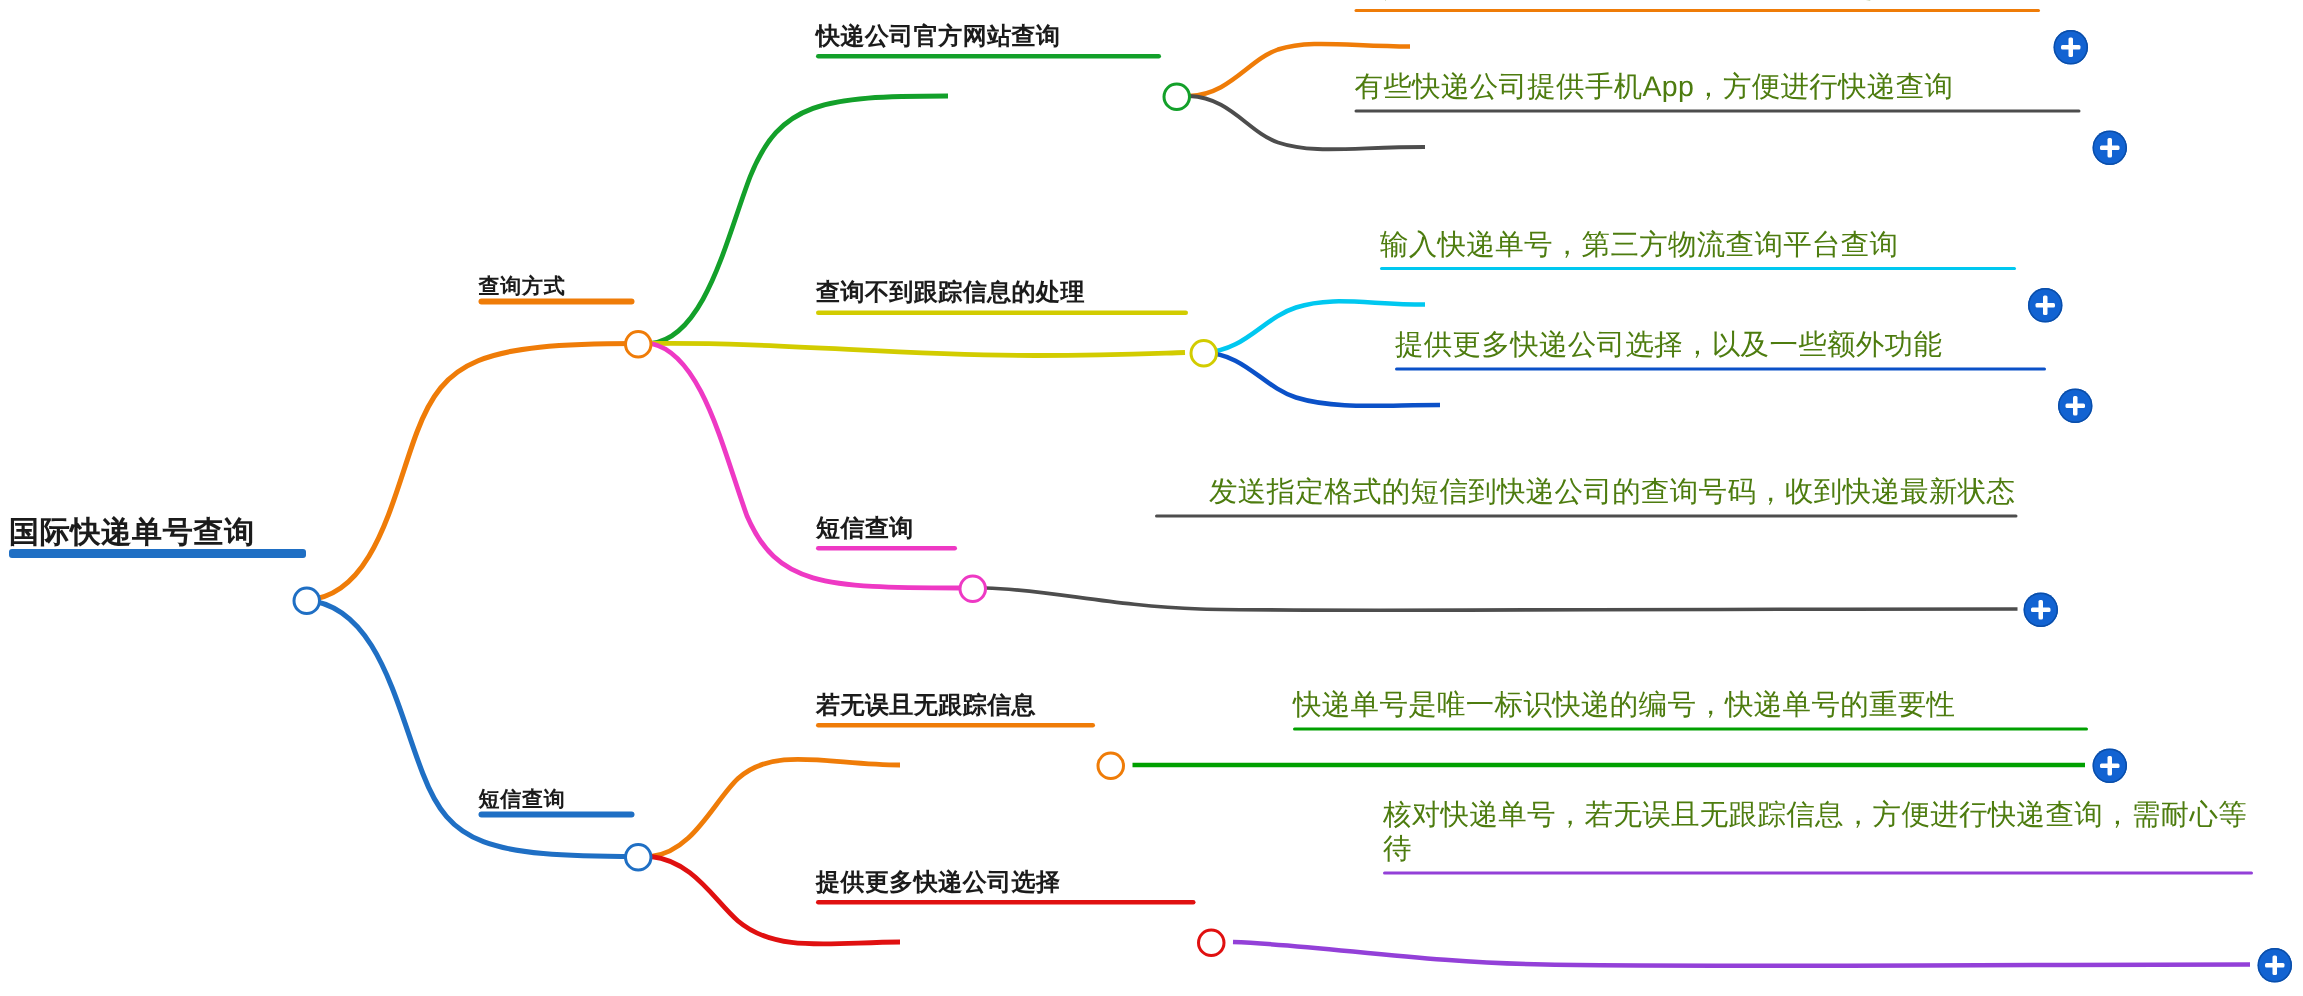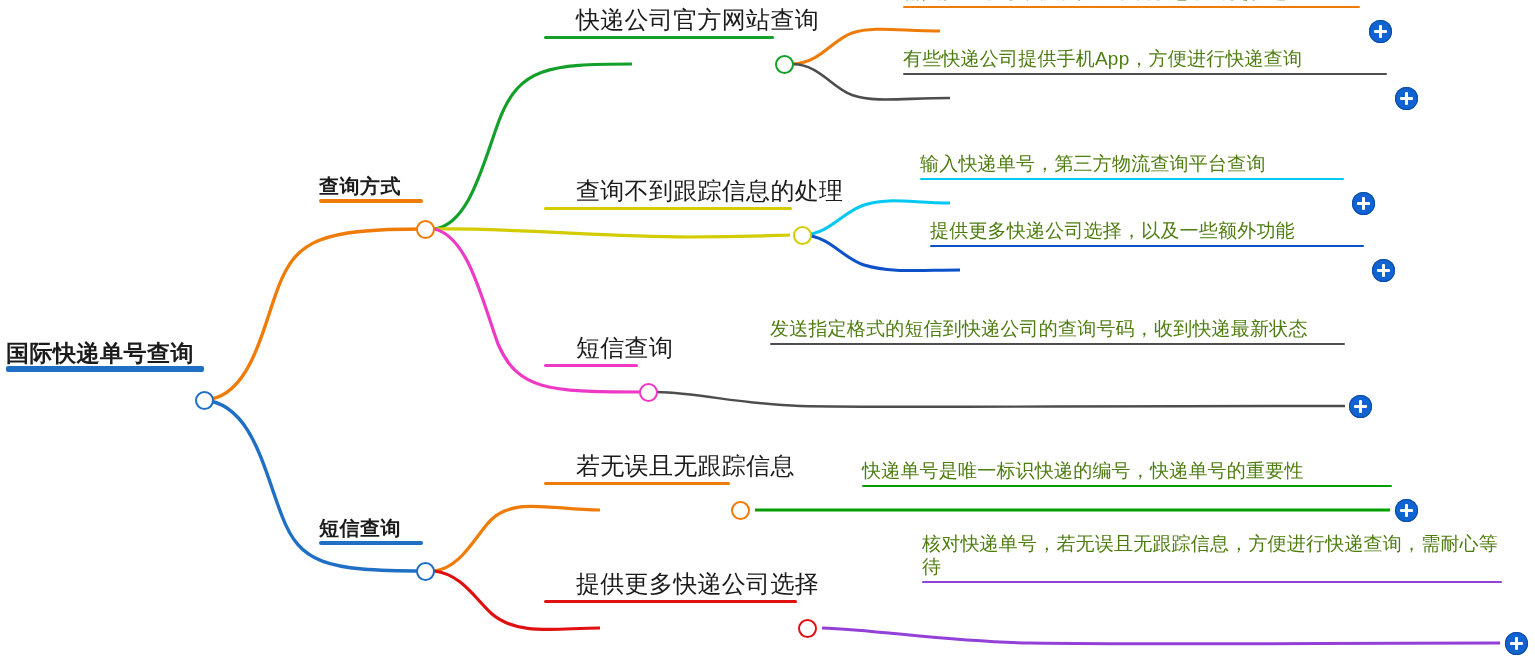--- a/index.html
+++ b/index.html
@@ -9,25 +9,25 @@
   }
   #canvas{position:absolute;left:0;top:0;width:1535px;height:664px;}
   svg.links{position:absolute;left:0;top:0;width:1535px;height:664px;pointer-events:none;}
   
   .node{position:absolute;white-space:nowrap;}
   .node .txt{
     position:absolute;left:0;bottom:4px;
     line-height:1.24;color:#1b1b1b;
   }
   .node .rule{position:absolute;left:0;bottom:0;height:3px;border-radius:2px;}
-  .node.lvl0 .txt{font-size:23px;font-weight:bold;letter-spacing:.5px;}
+  .node.lvl0 .txt{font-size:20px;font-weight:bold;letter-spacing:.5px;}
   .node.lvl0 .rule{height:6px;}
-  .node.lvl1 .txt{font-size:20px;font-weight:bold;letter-spacing:.5px;}
+  .node.lvl1 .txt{font-size:14px;font-weight:bold;letter-spacing:.5px;}
   .node.lvl1 .rule{height:4px;}
-  .node.lvl2 .txt{font-size:24px;font-weight:normal;letter-spacing:.3px;margin-left:32px;}
+  .node.lvl2 .txt{font-size:16px;font-weight:bold;letter-spacing:.3px;}
   .node.lvl2 .rule{height:3px;}
   .node.lvl3 .txt{font-size:19px;font-weight:normal;color:#4d7c0f;letter-spacing:.2px;}
   .node.lvl3 .rule{height:2px;}
   .node.two-line .txt{white-space:normal;}
   
   .ring{
     position:absolute;width:19px;height:19px;border-radius:50%;
     background:#ffffff;box-sizing:border-box;border:2.6px solid #1f6fc4;
   }
   
@@ -141,21 +141,21 @@
   </div>
   <div class="plus" style="left:1352px;top:192px;"></div>
 
   <div class="node lvl3" style="left:930px;top:247px;">
     <div class="txt">提供更多快递公司选择，以及一些额外功能</div>
     <div class="rule" style="width:434px;background:#0b51c8;"></div>
   </div>
   <div class="plus" style="left:1372px;top:259px;"></div>
 
   <div class="node lvl3 two-line" style="left:770px;top:345px;width:590px;">
-    <div class="txt" style="width:588px;">发送指定格式的短信到快递公司的查询号码，收到快递最新状态</div>
+    <div class="txt" style="width:588px;margin-left:36px;">发送指定格式的短信到快递公司的查询号码，收到快递最新状态</div>
     <div class="rule" style="width:575px;background:#4d4d4d;height:2px;"></div>
   </div>
   <div class="plus" style="left:1349px;top:395px;"></div>
 
   <div class="node lvl3" style="left:862px;top:487px;">
     <div class="txt">快递单号是唯一标识快递的编号，快递单号的重要性</div>
     <div class="rule" style="width:530px;background:#00a000;"></div>
   </div>
   <div class="plus" style="left:1395px;top:499px;"></div>
 

